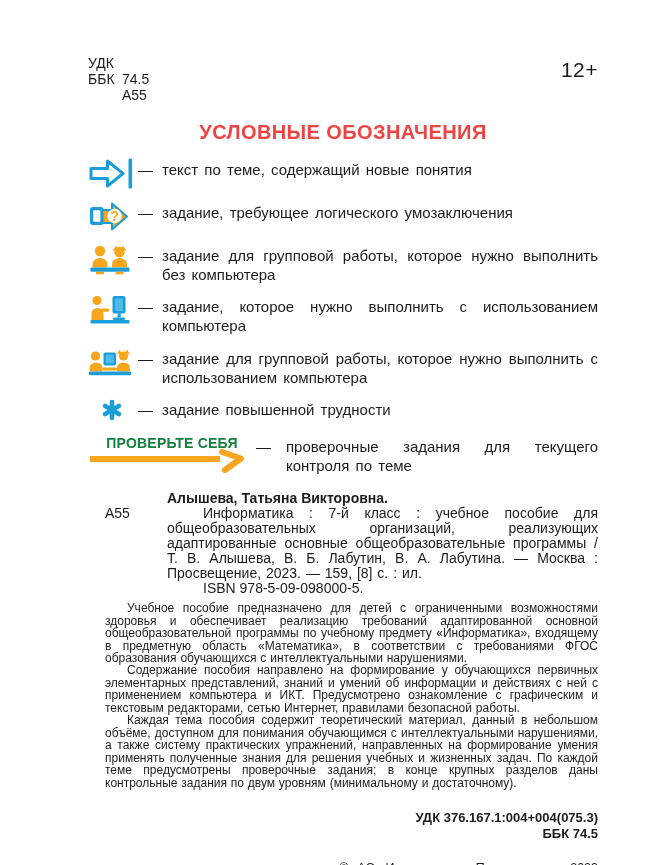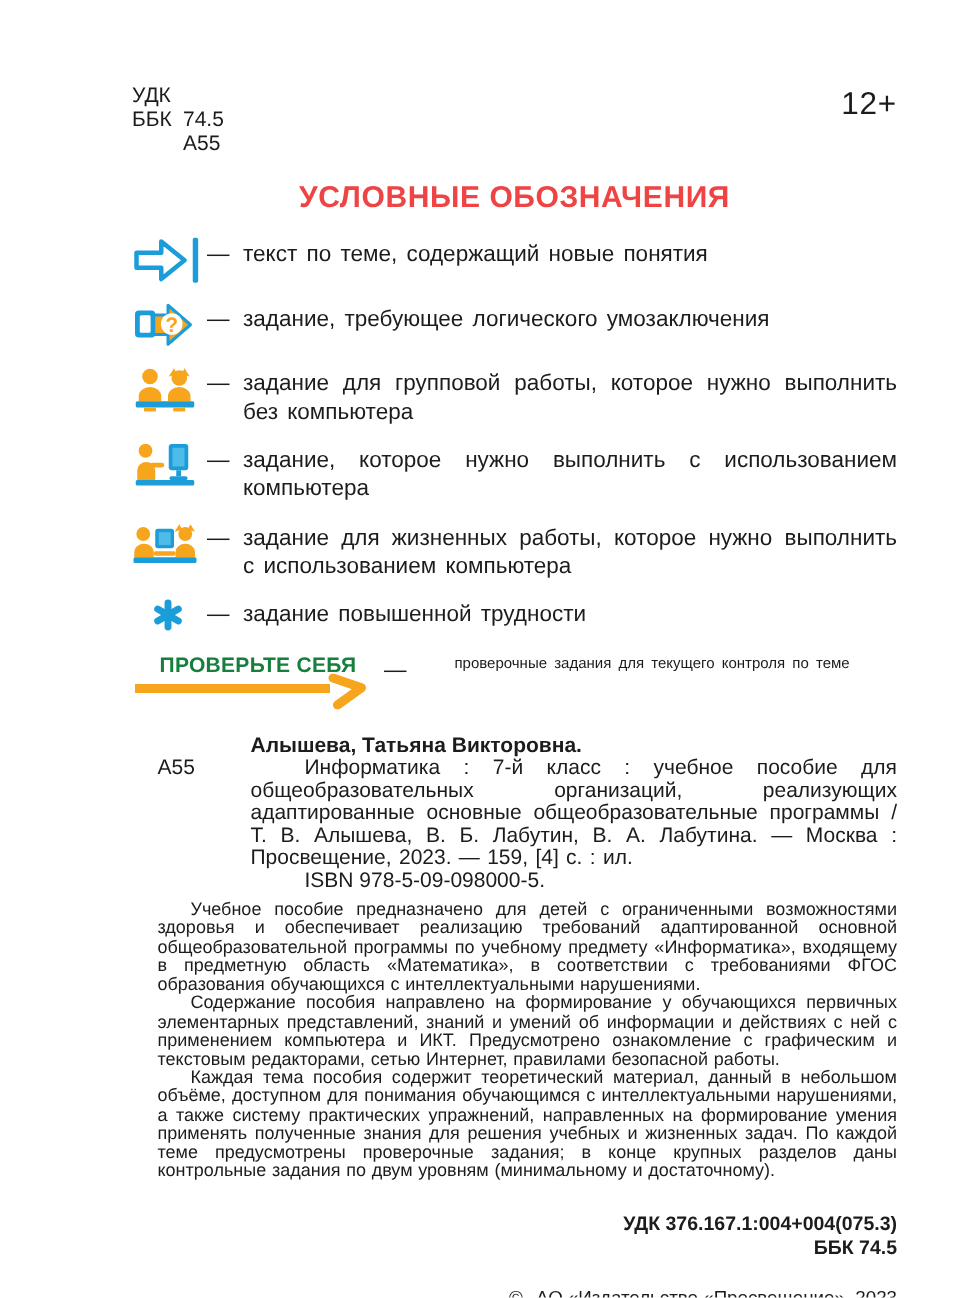--- a/index.html
+++ b/index.html
@@ -50,21 +50,21 @@
 
   
   .check-row { display: flex; align-items: flex-start; margin-top: 16px; margin-bottom: 16px; }
   .check-badge { width: 168px; flex: 0 0 168px; margin-top: -2px; }
   .check-label {
     color: #15803d; font-weight: bold; font-size: 14px; letter-spacing: 0.2px;
     white-space: nowrap; display: block; text-align: center;
   }
   .check-badge svg { display: block; margin-top: -2px; }
   .check-dash { width: 30px; flex: 0 0 30px; font-size: 15px; line-height: 1.28; }
-  .check-text { flex: 1; font-size: 10px; line-height: 1.28; text-align: justify; word-spacing: 2px; margin-left: 17px; }
+  .check-text { flex: 1; font-size: 15px; line-height: 1.28; text-align: justify; word-spacing: 2px; }
 
   
   .bib { margin-top: 14px; font-size: 14px; line-height: 1.07; }
   .bib-row { display: flex; margin-left: 17px; }
   .bib-code { width: 62px; flex: 0 0 62px; padding-top: 15px; }
   .bib-body { flex: 1; }
   .bib-author { font-weight: bold; margin-bottom: 0; }
   .bib-desc { text-align: justify; text-indent: 36px; word-spacing: 1px; }
   .bib-isbn { margin-left: 36px; }
 
@@ -175,21 +175,21 @@
           <path d="M42 8.5 l-3 -5 -2 3.5 z" fill="#F7A51C"></path>
           <circle cx="35.5" cy="10" r="4.6" fill="#F7A51C"></circle>
           <path d="M29 25.5 v-3.5 a6.5 5.5 0 0 1 13 0 v3.5 z" fill="#F7A51C"></path>
           <rect x="15.5" y="6.5" width="12.5" height="13" rx="1.8" fill="#1B9DD9"></rect>
           <rect x="17.8" y="8.8" width="8" height="8.5" fill="#4FBBE8"></rect>
           <rect x="14.5" y="21.5" width="14.5" height="3" rx="1.2" fill="#F7A51C"></rect>
           <rect x="1" y="25.5" width="42" height="3.8" rx="1" fill="#1B9DD9"></rect>
         </svg>
       </span>
       <span class="legend-dash">—</span>
-      <div class="legend-text">задание для жизненных работы, которое нужно выполнить с использованием компьютера</div>
+      <div class="legend-text">задание для групповой работы, которое нужно выполнить с использованием компьютера</div>
     </div>
 
     <div class="legend-item star">
       <span class="legend-icon">
         <svg width="22" height="22" viewBox="0 0 22 22">
           <g stroke="#1B9DD9" stroke-width="4.6" stroke-linecap="round">
             <line x1="11" y1="3" x2="11" y2="19"></line>
             <line x1="4.1" y1="7" x2="17.9" y2="15"></line>
             <line x1="17.9" y1="7" x2="4.1" y2="15"></line>
           </g>
@@ -210,21 +210,21 @@
     </div>
     <span class="check-dash">—</span>
     <div class="check-text">проверочные задания для текущего контроля по теме</div>
   </div>
 
   <div class="bib">
     <div class="bib-row">
       <div class="bib-code">А55</div>
       <div class="bib-body">
         <div class="bib-author">Алышева, Татьяна Викторовна.</div>
-        <p class="bib-desc">Информатика : 7-й класс : учебное пособие для общеобразовательных организаций, реализующих адаптированные основные общеобразовательные программы / Т. В. Алышева, В. Б. Лабутин, В. А. Лабутина. — Москва : Просвещение, 2023. — 159, [4] с. : ил.</p>
+        <p class="bib-desc">Информатика : 7-й класс : учебное пособие для общеобразовательных организаций, реализующих адаптированные основные общеобразовательные программы / Т. В. Алышева, В. Б. Лабутин, В. А. Лабутина. — Москва : Просвещение, 2023. — 159, [8] с. : ил.</p>
         <div class="bib-isbn">ISBN 978-5-09-098000-5.</div>
       </div>
     </div>
   </div>
 
   <div class="annotation">
     <p>Учебное пособие предназначено для детей с ограниченными возможностями здоровья и обеспечивает реализацию требований адаптированной основной общеобразовательной программы по учебному предмету «Информатика», входящему в предметную область «Математика», в соответствии с требованиями ФГОС образования обучающихся с интеллектуальными нарушениями.</p>
     <p>Содержание пособия направлено на формирование у обучающихся первичных элементарных представлений, знаний и умений об информации и действиях с ней с применением компьютера и ИКТ. Предусмотрено ознакомление с графическим и текстовым редакторами, сетью Интернет, правилами безопасной работы.</p>
     <p>Каждая тема пособия содержит теоретический материал, данный в небольшом объёме, доступном для понимания обучающимся с интеллектуальными нарушениями, а также систему практических упражнений, направленных на формирование умения применять полученные знания для решения учебных и жизненных задач. По каждой теме предусмотрены проверочные задания; в конце крупных разделов даны контрольные задания по двум уровням (минимальному и достаточному).</p>
   </div>

